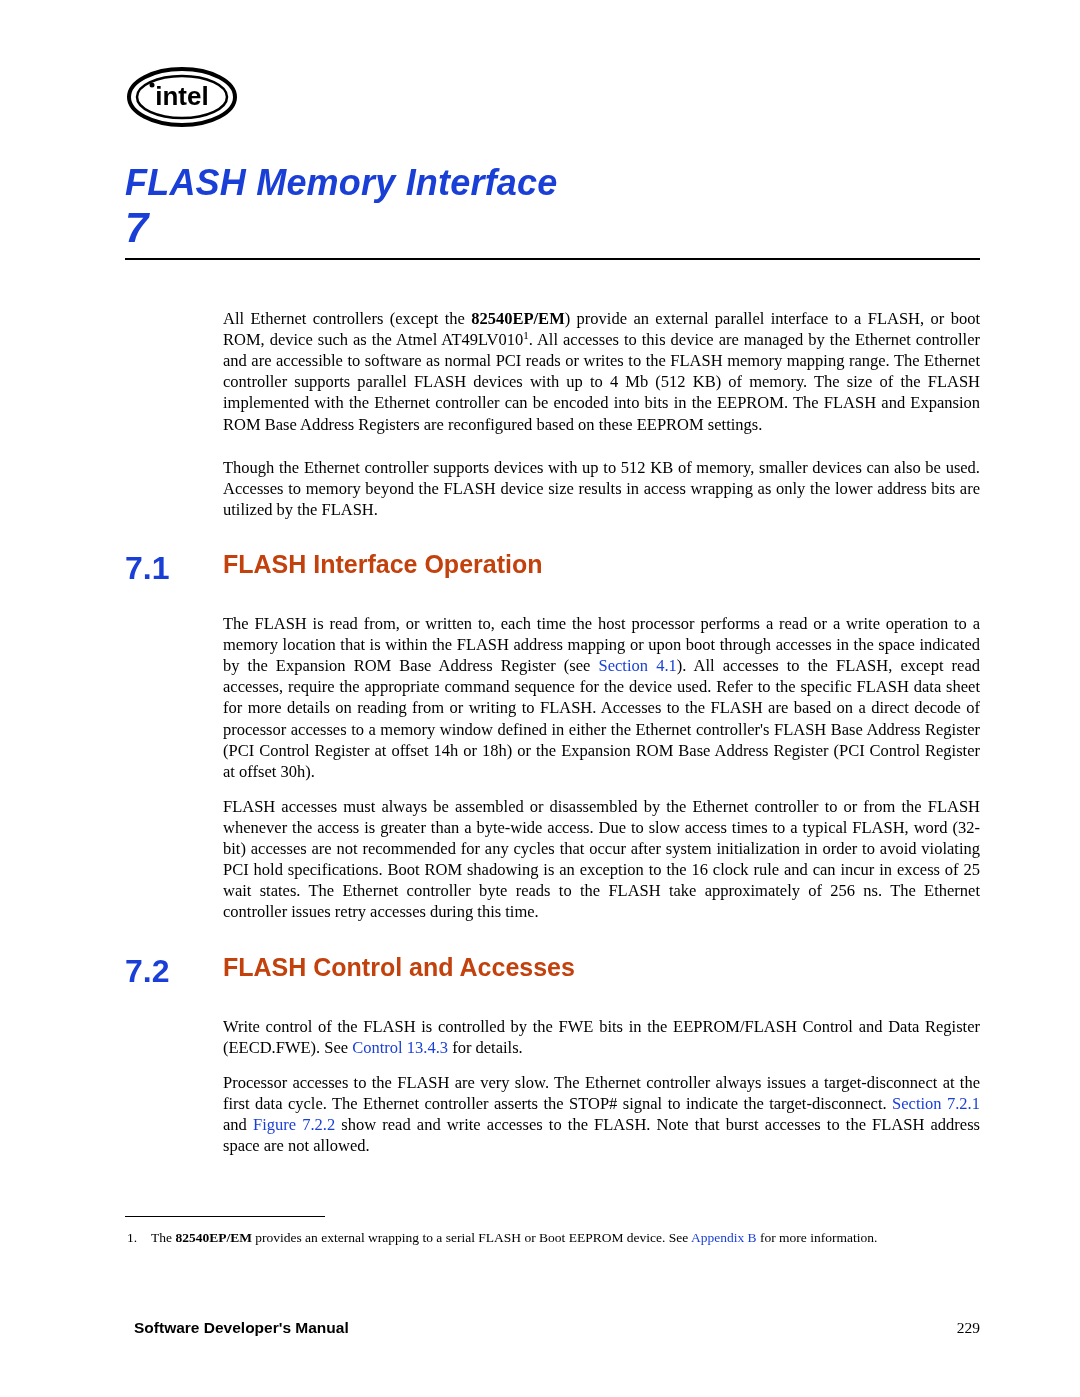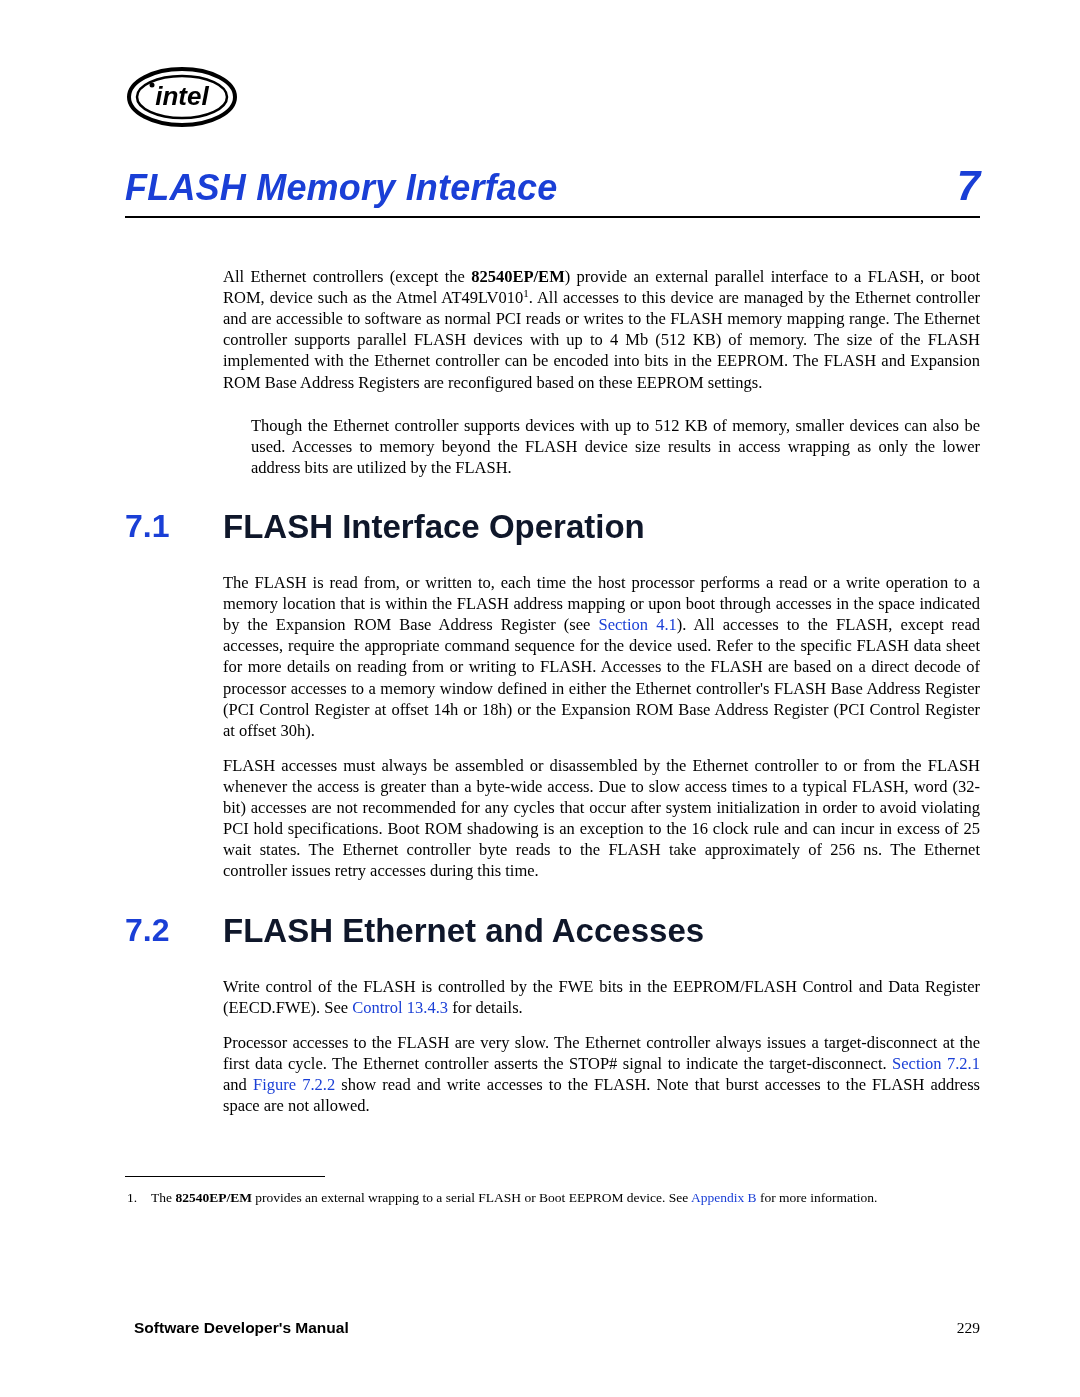--- a/index.html
+++ b/index.html
@@ -7,33 +7,33 @@
       width: 1080px;
       height: 1397px;
       background: #ffffff;
       font-family: Georgia, 'Times New Roman', serif;
       color: #000;
       position: relative;
       padding: 55px 100px 60px 125px;
     }
     .logo-wrap {
       margin-bottom: 28px;
-      font-style: italic;
     }
     .logo {
       width: 115px;
       height: 75px;
     }
     .title-row {
       display: flex;
       justify-content: space-between;
       align-items: baseline;
       border-bottom: 2px solid #000;
       padding-bottom: 6px;
       margin-bottom: 48px;
+      flex-direction: column;
     }
     .chapter-title {
       font-family: Arial, Helvetica, sans-serif;
       font-weight: bold;
       font-style: italic;
       color: #1a3fd6;
       font-size: 36px;
       letter-spacing: 0.2px;
     }
     .chapter-num {
@@ -66,41 +66,40 @@
       width: 98px;
       flex-shrink: 0;
       text-align: right;
       padding-right: 16px;
       margin-left: -98px;
     }
     .note-text {
       font-size: 16.5px;
       line-height: 1.28;
       text-align: justify;
-      margin-left: 28px;
     }
     .section-head {
       display: flex;
       margin-left: -98px;
       margin-top: 30px;
       margin-bottom: 26px;
     }
     .sec-num {
       font-family: Arial, Helvetica, sans-serif;
       font-weight: bold;
       color: #1a3fd6;
       font-size: 32px;
       width: 98px;
       flex-shrink: 0;
     }
     .sec-title {
       font-family: Arial, Helvetica, sans-serif;
       font-weight: bold;
-      color: #0f172a;
-      font-size: 33px;
+      color: #c2410c;
+      font-size: 25px;
     }
     .xref { color: #1a3fd6; }
     .footnote-rule {
       border: none;
       border-top: 1px solid #000;
       width: 200px;
       margin-left: -98px;
       margin-top: 60px;
       margin-bottom: 12px;
     }
@@ -162,21 +161,21 @@
   </div>
 
   <p class="para">
     <span>The FLASH is read from, or written to, each time the host processor performs a read or a write operation to a memory location that is within the FLASH address mapping or upon boot through accesses in the space indicated by the Expansion ROM Base Address Register (see </span><span class="xref">Section 4.1</span><span>). All accesses to the FLASH, except read accesses, require the appropriate command sequence for the device used. Refer to the specific FLASH data sheet for more details on reading from or writing to FLASH. Accesses to the FLASH are based on a direct decode of processor accesses to a memory window defined in either the Ethernet controller's FLASH Base Address Register (PCI Control Register at offset 14h or 18h) or the Expansion ROM Base Address Register (PCI Control Register at offset 30h).</span>
   </p>
 
   <p class="para">FLASH accesses must always be assembled or disassembled by the Ethernet controller to or from the FLASH whenever the access is greater than a byte-wide access. Due to slow access times to a typical FLASH, word (32-bit) accesses are not recommended for any cycles that occur after system initialization in order to avoid violating PCI hold specifications. Boot ROM shadowing is an exception to the 16 clock rule and can incur in excess of 25 wait states. The Ethernet controller byte reads to the FLASH take approximately of 256 ns. The Ethernet controller issues retry accesses during this time.</p>
 
   <div class="section-head">
     <span class="sec-num">7.2</span>
-    <span class="sec-title">FLASH Ethernet and Accesses</span>
+    <span class="sec-title">FLASH Control and Accesses</span>
   </div>
 
   <p class="para">
     <span>Write control of the FLASH is controlled by the FWE bits in the EEPROM/FLASH Control and Data Register (EECD.FWE). See </span><span class="xref">Control 13.4.3</span><span> for details.</span>
   </p>
 
   <p class="para">
     <span>Processor accesses to the FLASH are very slow. The Ethernet controller always issues a target-disconnect at the first data cycle. The Ethernet controller asserts the STOP# signal to indicate the target-disconnect. </span><span class="xref">Section 7.2.1</span><span> and </span><span class="xref">Figure 7.2.2</span><span> show read and write accesses to the FLASH. Note that burst accesses to the FLASH address space are not allowed.</span>
   </p>
 

